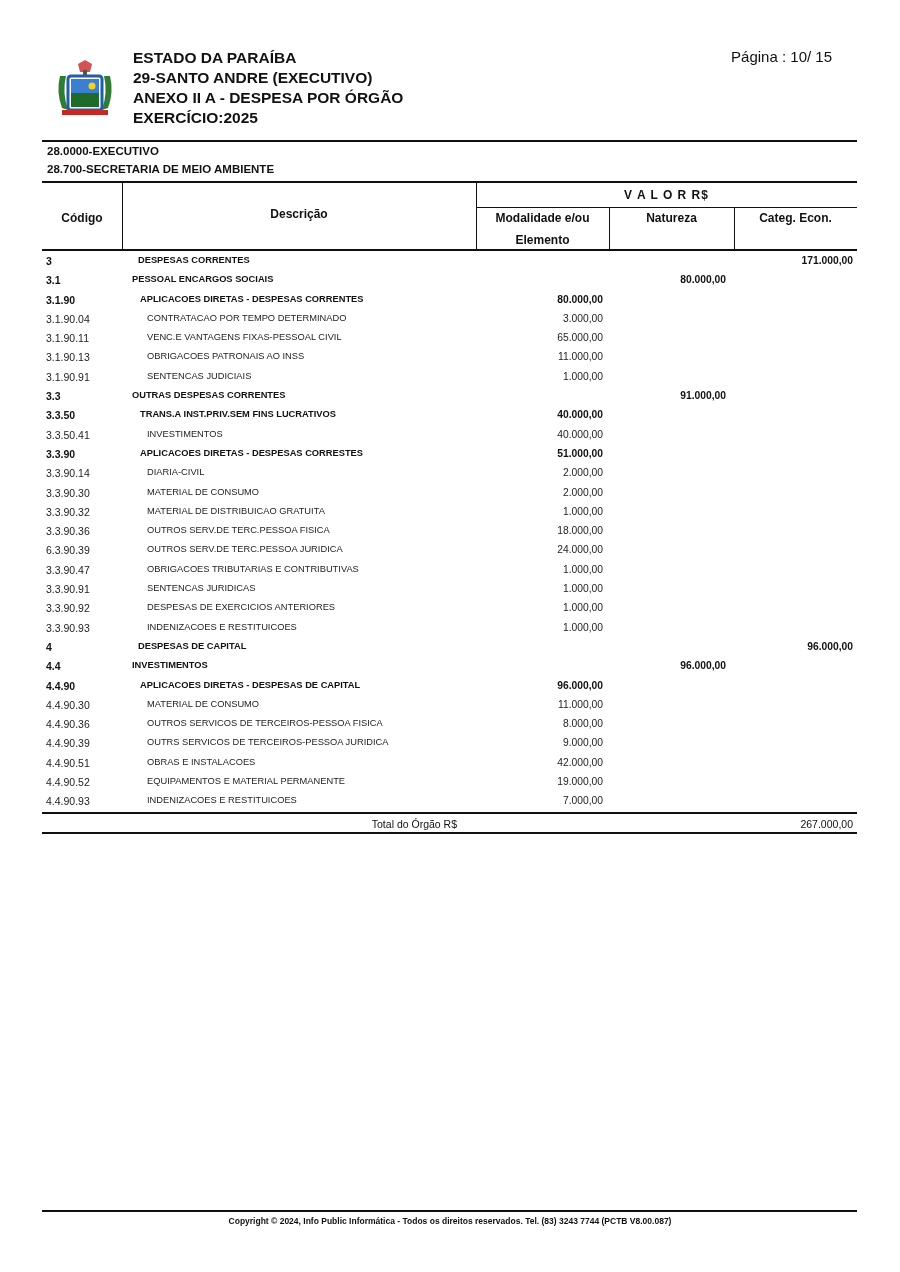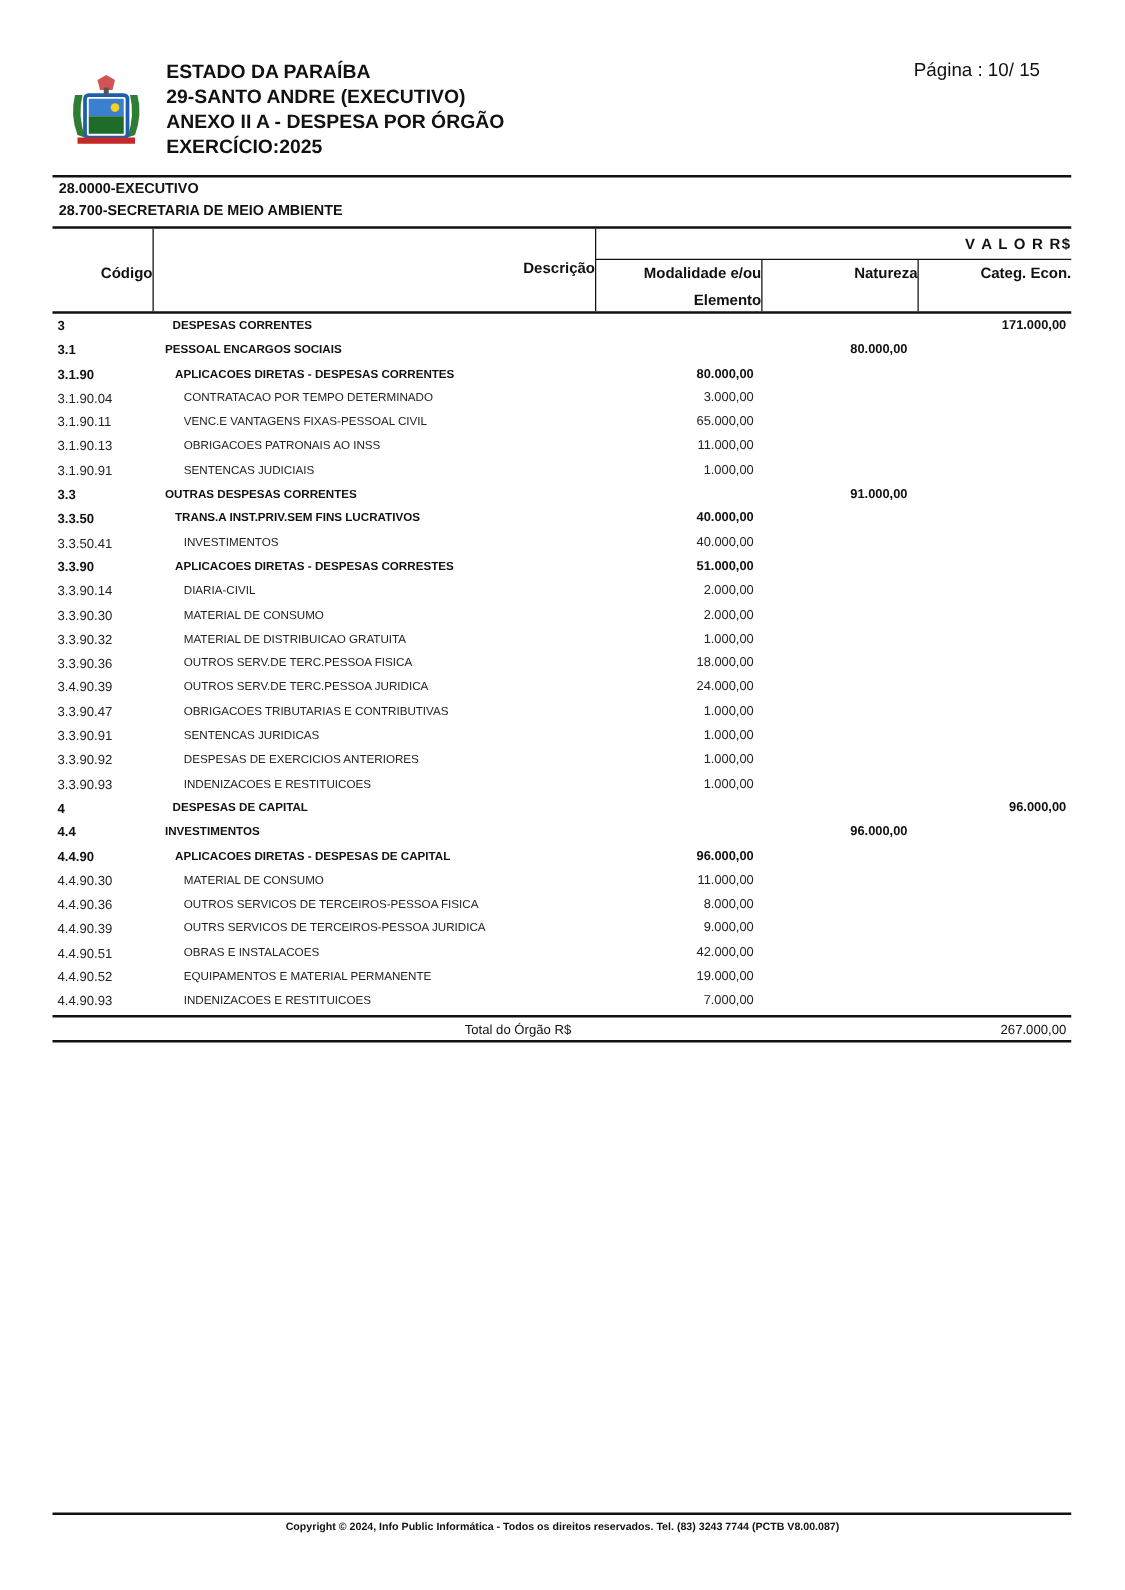--- a/index.html
+++ b/index.html
@@ -7,21 +7,21 @@
   .header { position:absolute; left:42px; top:46px; width:816px; height:90px; }
   .crest { position:absolute; left:12px; top:12px; width:62px; height:64px; }
   .titles { position:absolute; left:91px; top:2px; }
   .titles div { font-weight:bold; font-size:15.5px; line-height:20px; }
   .page-num { position:absolute; right:26px; top:2px; font-size:15px; }
   .rule-thick { position:absolute; left:42px; width:815px; height:2px; background:#111; }
   .org { position:absolute; left:47px; font-weight:bold; font-size:11.5px; }
   .hdr { position:absolute; left:42px; top:181px; width:815px; height:70px; border-top:2px solid #111; border-bottom:2px solid #111; box-sizing:border-box; }
   .hdr .vline { position:absolute; top:0; bottom:0; width:1px; background:#111; }
   .hdr .hline { position:absolute; height:1px; background:#111; }
-  .hdr .lbl { position:absolute; font-weight:bold; font-size:12px; text-align:right; }
+  .hdr .lbl { position:absolute; font-weight:bold; font-size:12px; text-align:center; }
   .rows { position:absolute; left:42px; top:252px; width:815px; }
   .row { position:relative; height:19.3px; font-size:10px; }
   .row span { position:absolute; top:3px; white-space:nowrap; }
   .code { left:4px; font-size:10.5px; color:#222; }
   .desc { font-size:9.3px; color:#222; }
   .b .code, .b .desc, .b .num { font-weight:bold; color:#111; }
   .num { text-align:right; font-size:10.3px; color:#222; }
   .m { right:254px; }
   .n { right:131px; }
   .c { right:4px; }
@@ -173,21 +173,21 @@
       <span class="num c"></span>
     </div>
     <div class="row">
       <span class="code">3.3.90.36</span>
       <span class="desc" style="left: 105px;">OUTROS SERV.DE TERC.PESSOA FISICA</span>
       <span class="num m">18.000,00</span>
       <span class="num n"></span>
       <span class="num c"></span>
     </div>
     <div class="row">
-      <span class="code">3.4.90.39</span>
+      <span class="code">6.3.90.39</span>
       <span class="desc" style="left: 105px;">OUTROS SERV.DE TERC.PESSOA JURIDICA</span>
       <span class="num m">24.000,00</span>
       <span class="num n"></span>
       <span class="num c"></span>
     </div>
     <div class="row">
       <span class="code">3.3.90.47</span>
       <span class="desc" style="left: 105px;">OBRIGACOES TRIBUTARIAS E CONTRIBUTIVAS</span>
       <span class="num m">1.000,00</span>
       <span class="num n"></span>

